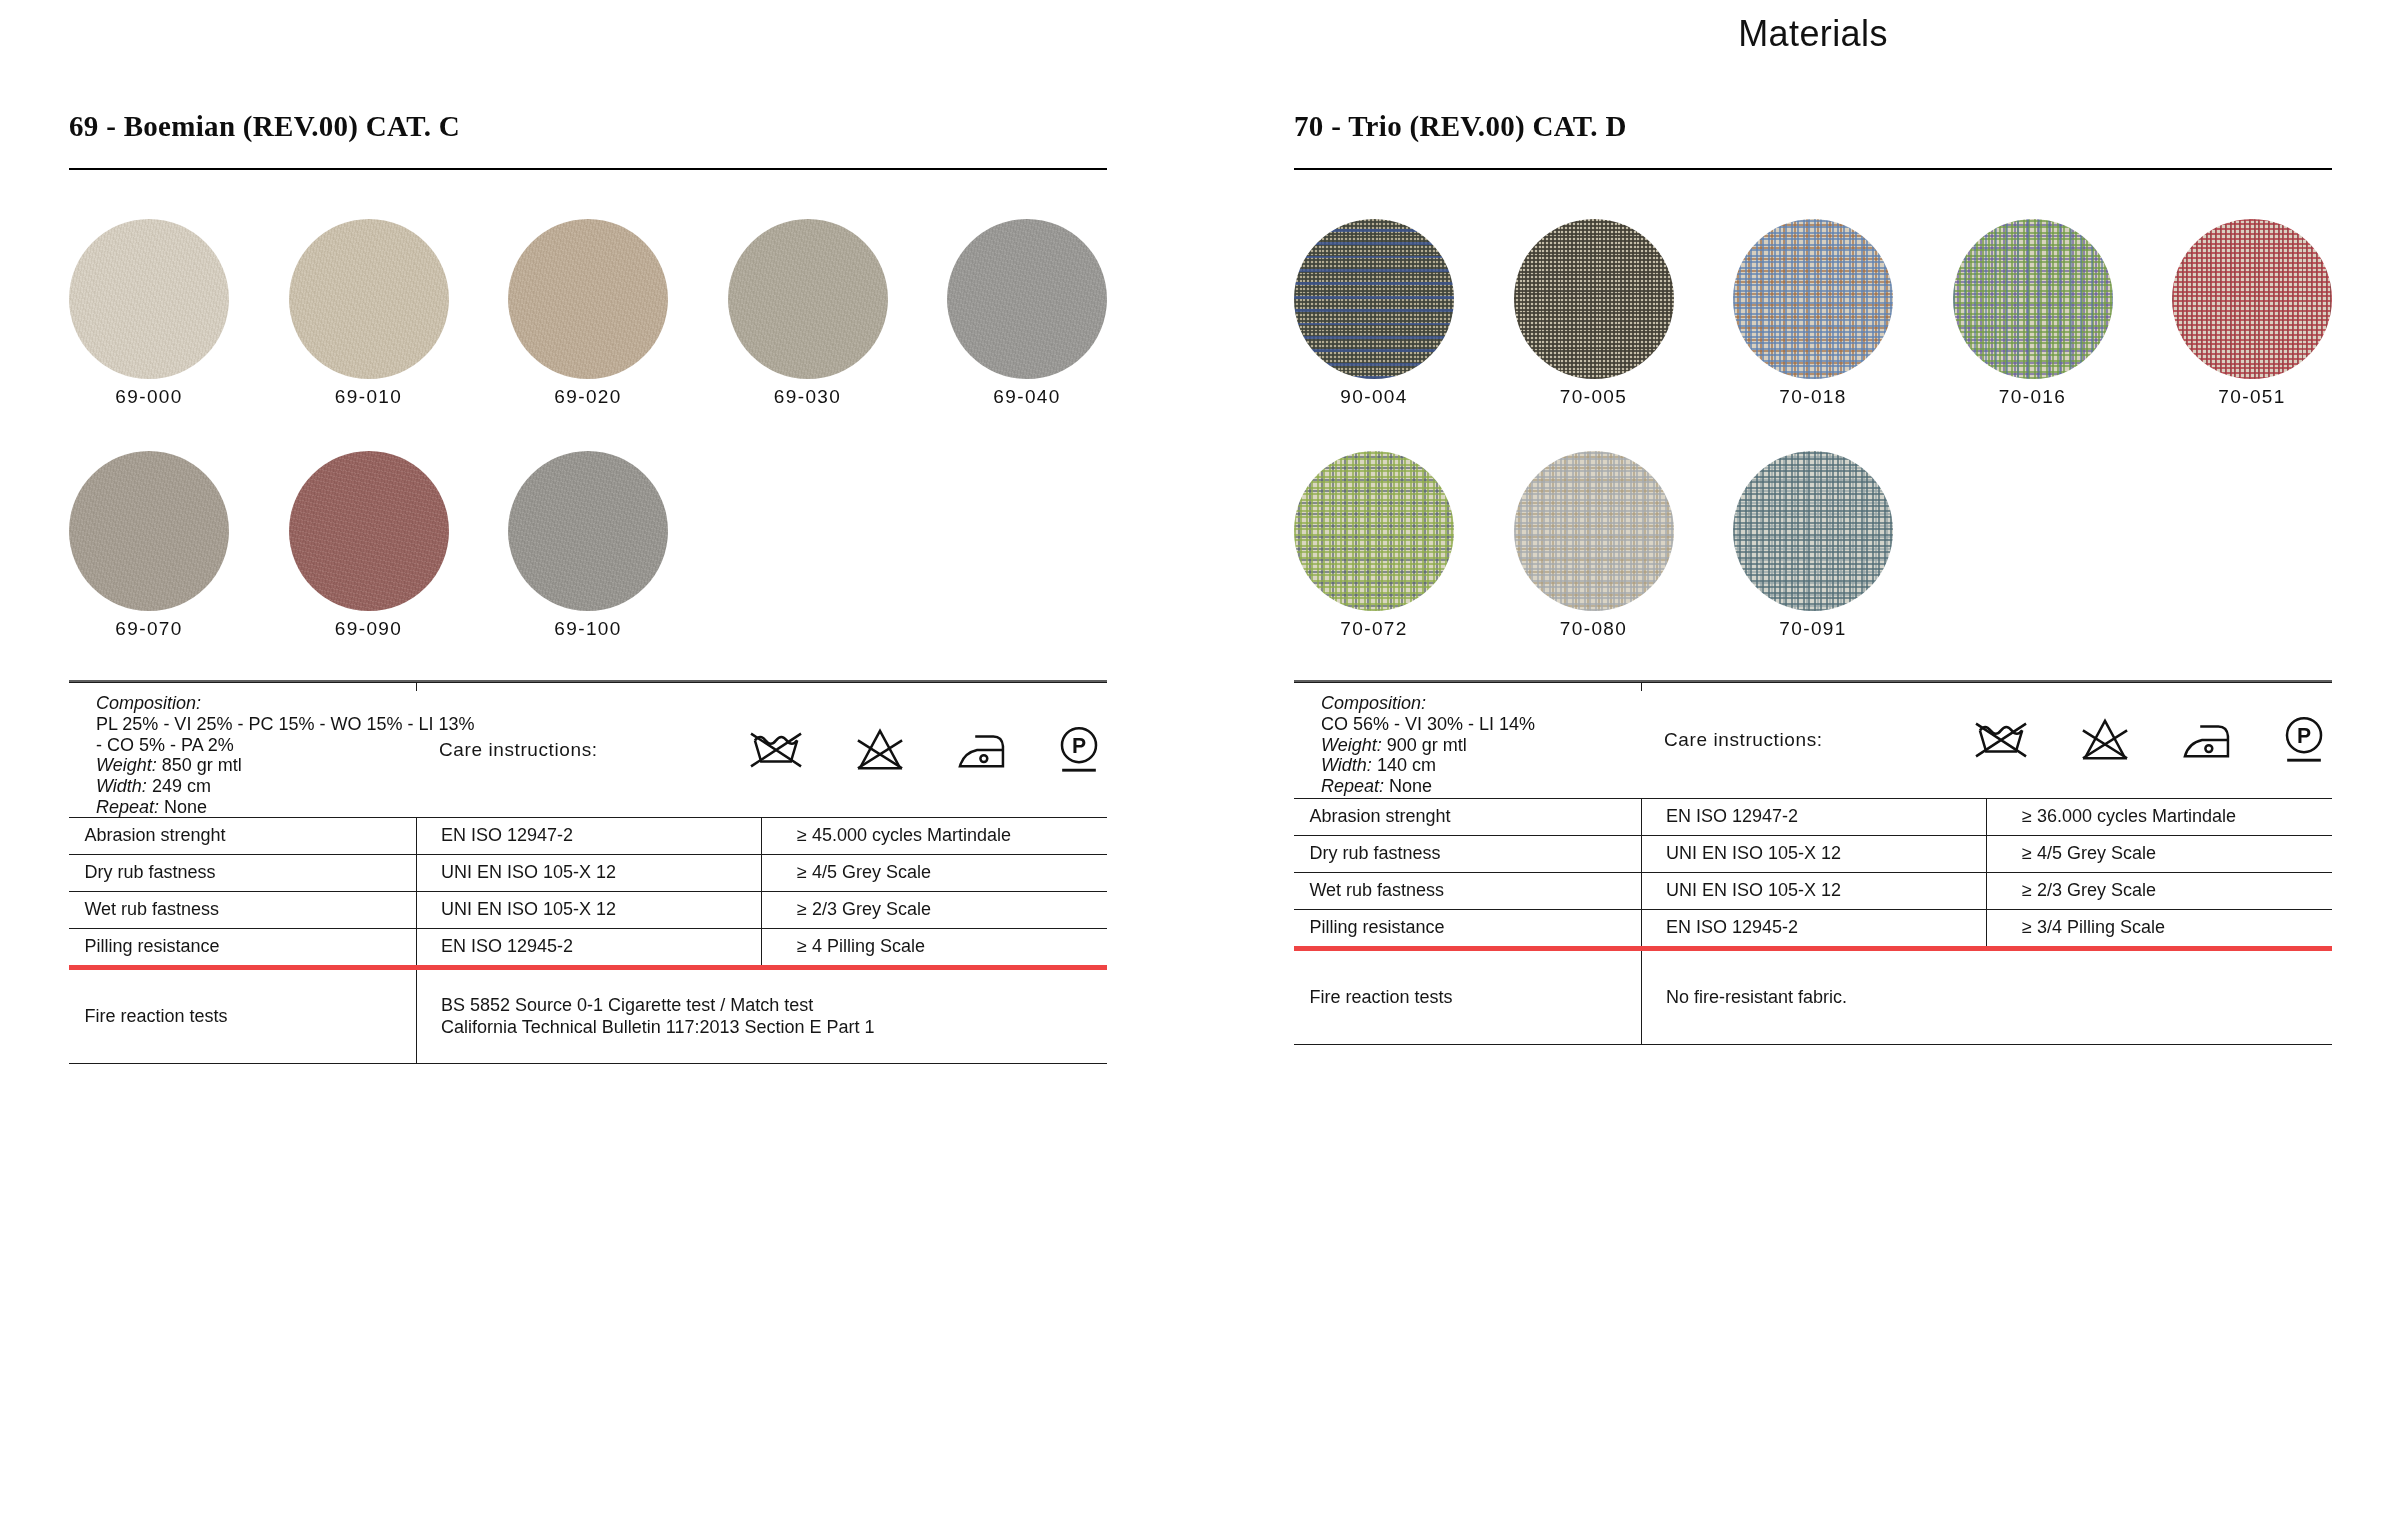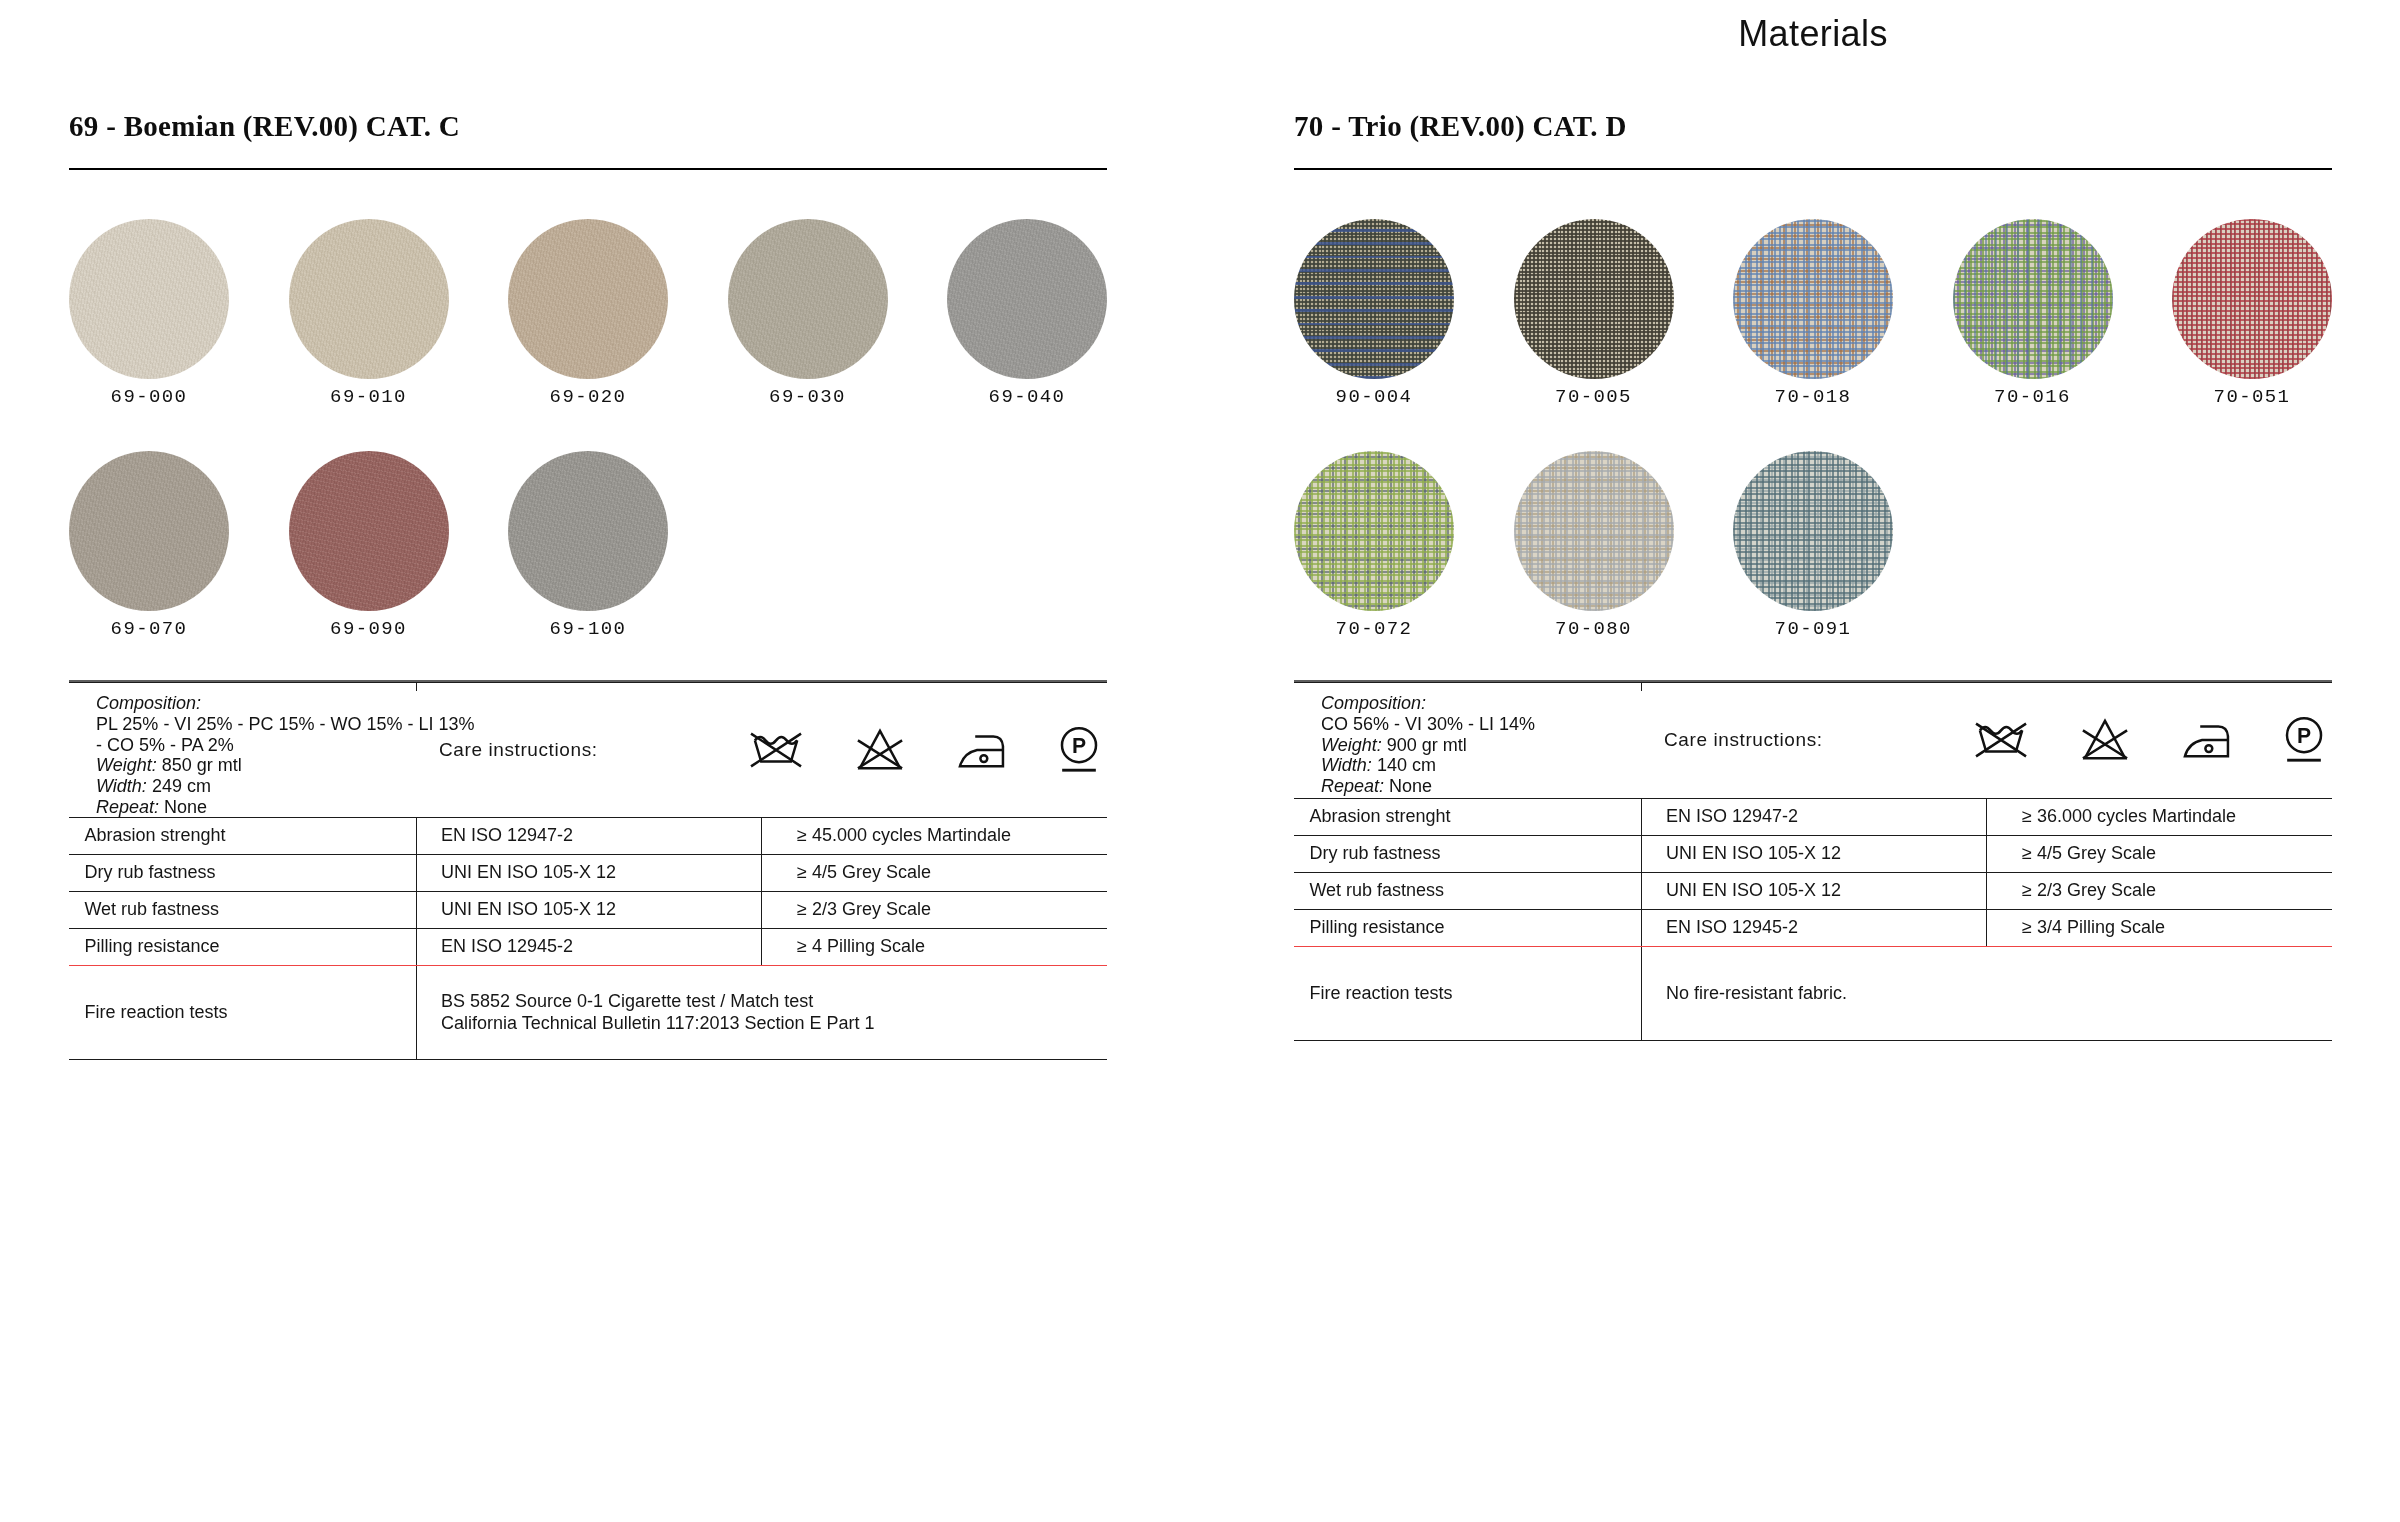--- a/index.html
+++ b/index.html
@@ -16,21 +16,21 @@
   .panel-0{left:69px;}
   .panel-1{left:1294px;}
   .panel h2{
     font-family:"Liberation Serif",serif;font-weight:700;font-size:29px;
     letter-spacing:0.3px;line-height:35px;margin:13.4px 0 0 0;padding:0 0 24px 0;
     border-bottom:2.9px solid #000;color:#0e0e0e;
   }
   .swatch-row{display:flex;justify-content:space-between;}
   .swatch-row.row1{margin-top:49px;}
   .swatch-row.row2{margin-top:43px;}
-  .swatch{width:160px;margin:0;font-family:Liberation Mono, monospace;}
+  .swatch{width:160px;margin:0;}
   .swatch.spacer{visibility:hidden;}
   .circle{width:160px;height:160px;border-radius:50%;}
   .swatch figcaption{
     margin-top:6.7px;text-align:center;font-size:19px;letter-spacing:1.4px;color:#111;
   }
   .mid-rule{margin-top:40px;height:0;border:0;border-top:2.9px solid #5e5e5e;}
   .info-table{font-size:18px;}
   .comp-row{position:relative;border-top:1px solid #1b1b1b;}
   .panel-0 .comp-row{height:134px;}
   .panel-1 .comp-row{height:115px;}
@@ -52,21 +52,21 @@
   .trow{
     display:grid;grid-template-columns:347px 345px 1fr;
     border-top:1px solid #1b1b1b;height:36px;
   }
   .trow>div{display:flex;align-items:center;}
   .trow .c1{padding-left:15.4px;}
   .trow .c2{padding-left:24px;border-left:1px solid #1b1b1b;}
   .trow .c3{padding-left:35px;border-left:1px solid #1b1b1b;}
   .frow{
     display:grid;grid-template-columns:347px 1fr;height:93px;
-    border-top:1px solid #ef4444;border-bottom:1px solid #1b1b1b;
+    border-top:5px solid #ef4444;border-bottom:1px solid #1b1b1b;
   }
   .frow .c1{display:flex;align-items:center;padding-left:15.4px;}
   .frow .c2{
     display:flex;flex-direction:column;justify-content:center;
     padding-left:24px;border-left:1px solid #1b1b1b;line-height:22px;
   }
 </style>
 </head>
 <body>
 

